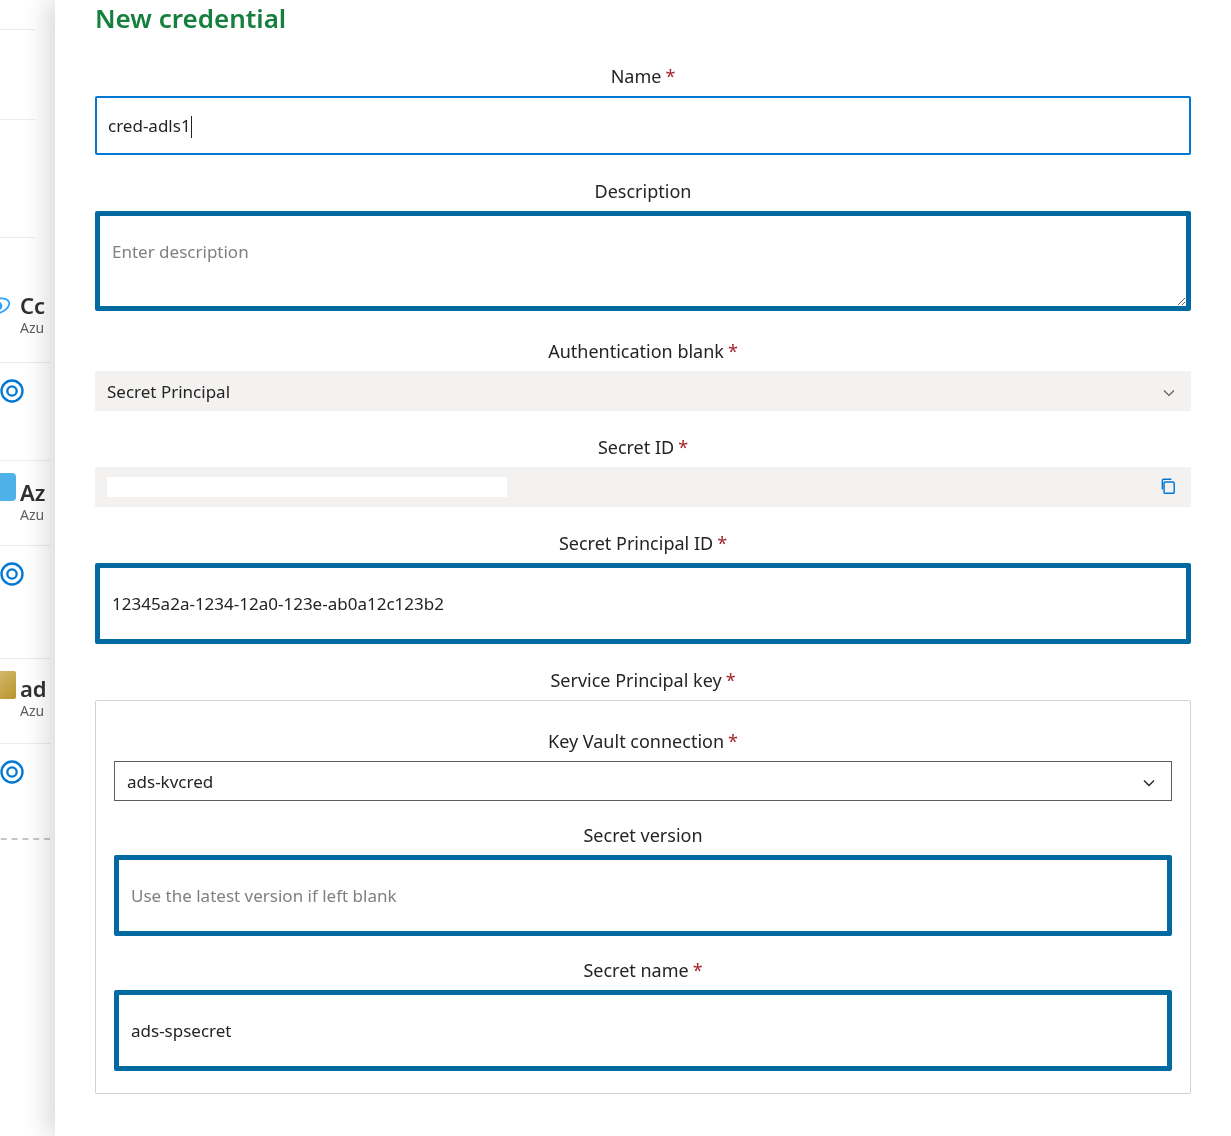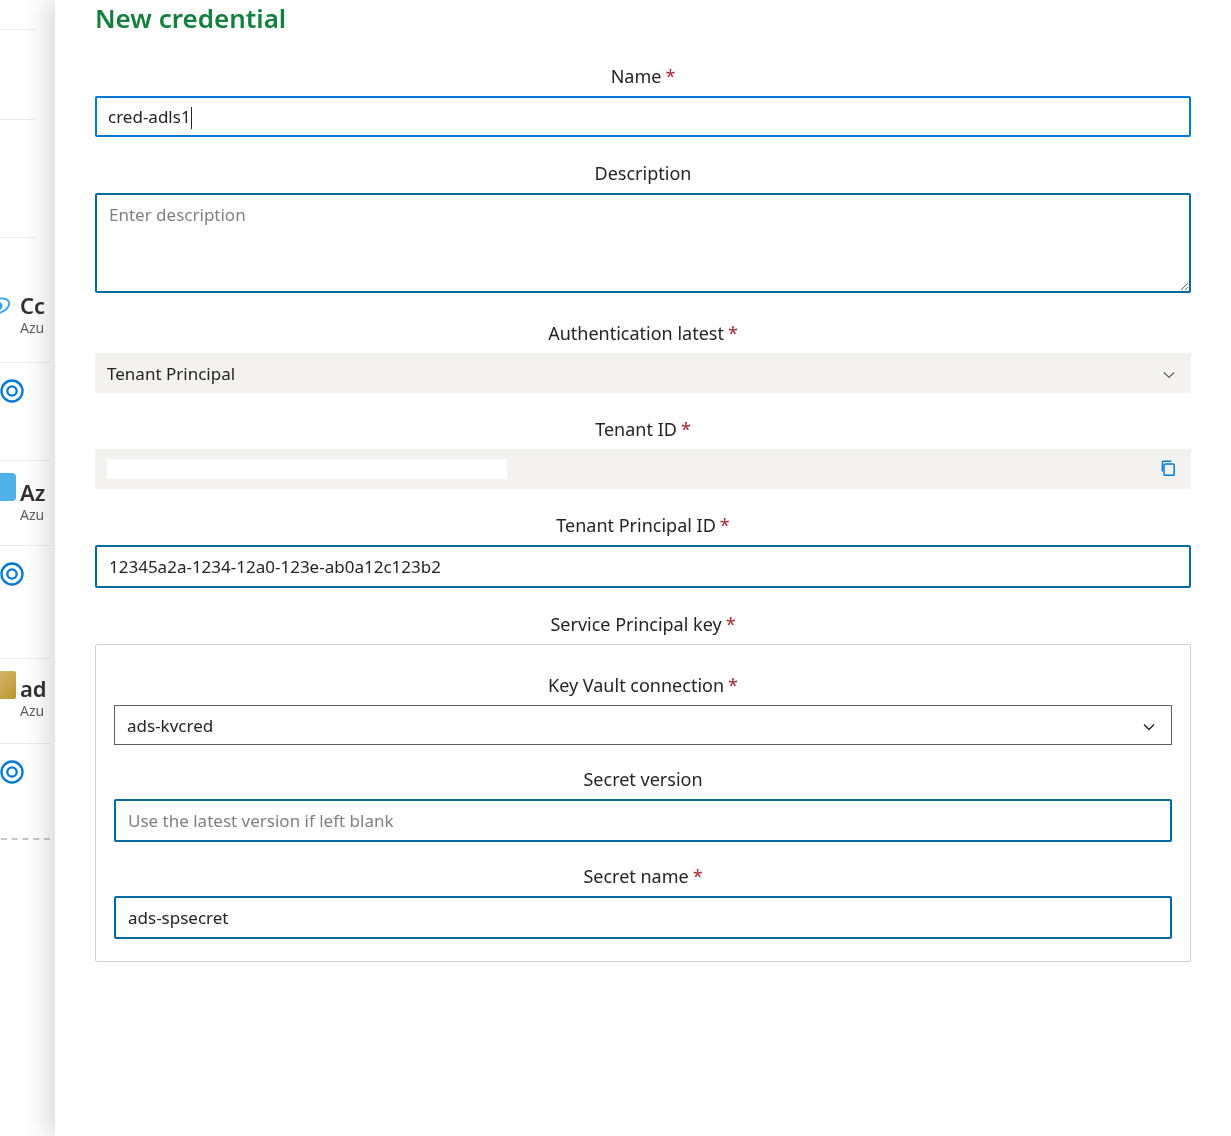--- a/index.html
+++ b/index.html
@@ -23,23 +23,23 @@
   .panel-inner { padding-top:0; }
 
   .panel-title { font-size:26px; font-weight:600; margin:0 0 28px 0; color:#15803d; }
 
   .field { margin-bottom:24px; }
   .label { font-size:18px; color:#242424; margin-bottom:8px; display:block;text-align:center; }
   .req { color:#a4262c; margin-left:4px; }
 
   input[type=text], .text-input, textarea {
     width:100%; font-family:inherit; font-size:17px; color:#242424;
-    padding:8px 12px; border:2px solid #0369a1; border-radius:2px; background:#fff;
+    padding:24px 12px; border:5px solid #0369a1; border-radius:2px; background:#fff;
   }
-  .text-input.focused { border:2px solid #0078d4; padding:7px 11px; }
+  .text-input.focused { border:2px solid #0078d4; padding:16px 11px; }
   textarea { height:100px; resize:vertical; }
   textarea::placeholder, input::placeholder { color:#808080; }
 
   .select-box {
     width:100%; height:40px; padding:8px 40px 8px 12px; border:none; background:#f3f2f1;
     font-size:17px; color:#242424; position:relative; display:flex; align-items:center;
   }
   .select-box.bordered { border:1px solid #605e5c; background:#fff;text-align:right; }
   .select-chevron { position:absolute; right:14px; top:50%; transform:translateY(-50%); width:16px; height:16px; }
   .select-chevron svg { width:16px; height:16px; }
@@ -135,50 +135,50 @@
         </div>
       </div>
 
       <div class="field">
         <label class="label">Description</label>
         <textarea placeholder="Enter description" style=""></textarea>
       </div>
 
       <div class="field">
         <label class="label">
-          <span>Authentication latest</span><span class="req">*</span>
+          <span>Authentication blank</span><span class="req">*</span>
         </label>
         <div class="select-box">
-          <span>Tenant Principal</span>
+          <span>Secret Principal</span>
           <span class="select-chevron">
             <svg viewBox="0 0 16 16" fill="none" stroke="#605e5c" stroke-width="1.2">
                 <polyline points="3,5.5 8,10.5 13,5.5"></polyline>
               </svg>
           </span>
         </div>
       </div>
 
       <div class="field">
         <label class="label">
-          <span>Tenant ID</span><span class="req">*</span>
+          <span>Secret ID</span><span class="req">*</span>
         </label>
         <div class="readonly-box">
           <span class="readonly-mask"></span>
           <span class="copy-btn">
             <svg viewBox="0 0 16 16" fill="none" stroke="#0078d4" stroke-width="1.3">
               <rect x="4.5" y="4.5" width="9" height="10" rx="1"></rect>
               <path d="M3 11 V3 a1 1 0 0 1 1 -1 h7"></path>
             </svg>
           </span>
         </div>
       </div>
 
       <div class="field">
         <label class="label">
-          <span>Tenant Principal ID</span><span class="req">*</span>
+          <span>Secret Principal ID</span><span class="req">*</span>
         </label>
         <input type="text" value="12345a2a-1234-12a0-123e-ab0a12c123b2" style="">
       </div>
 
       <div class="field" style="margin-bottom:0;">
         <label class="label">
           <span>Service Principal key</span><span class="req">*</span>
         </label>
         <div class="subgroup">
 

